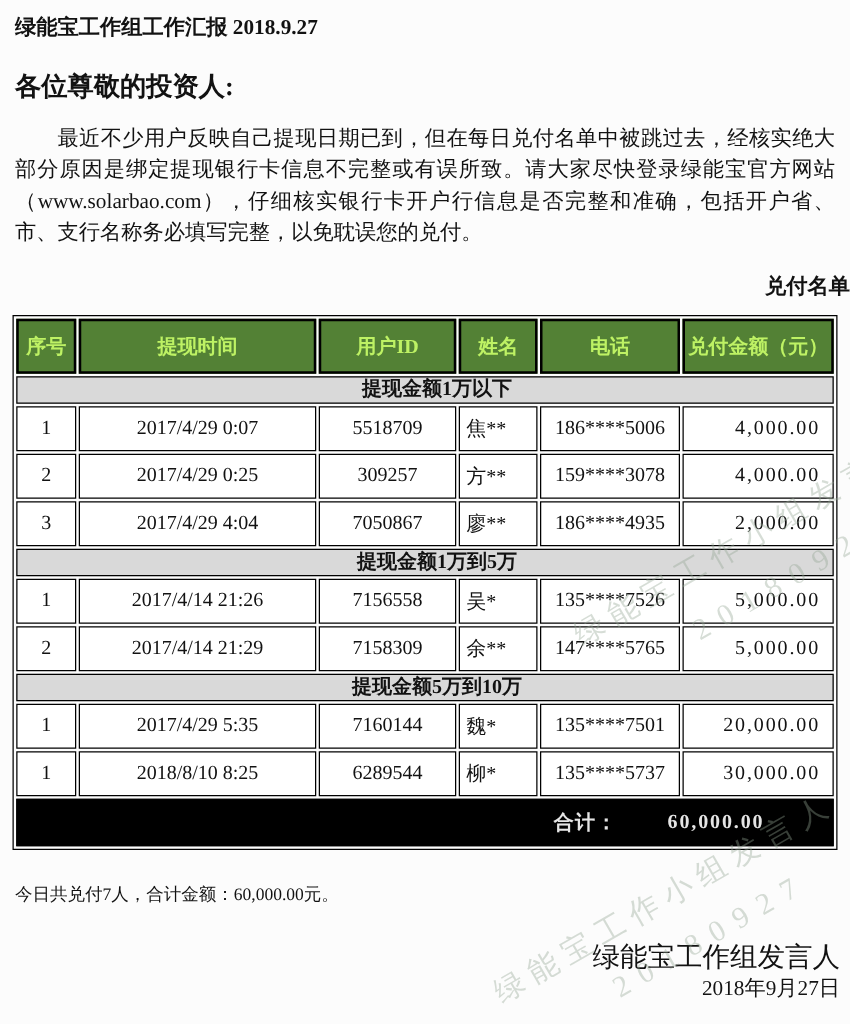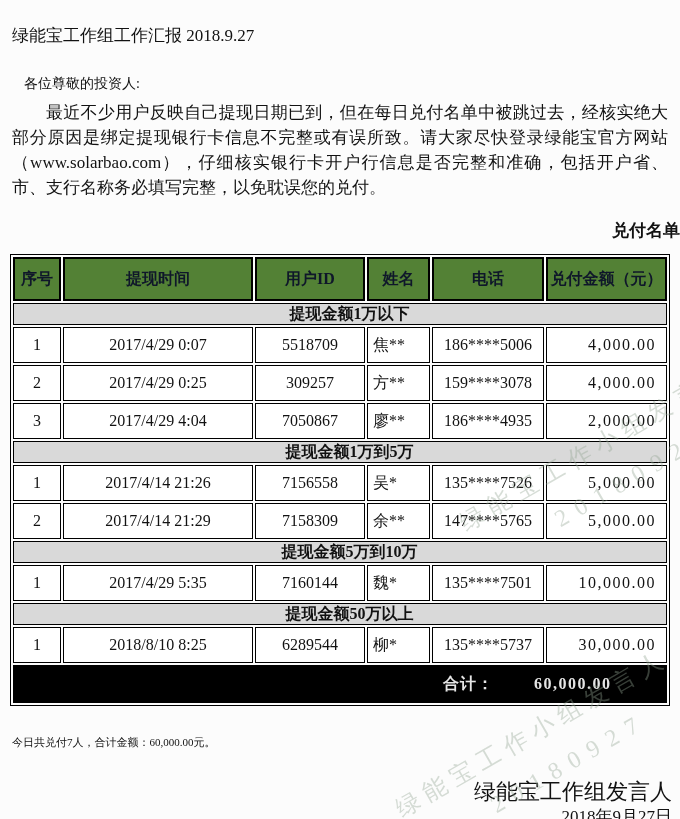--- a/index.html
+++ b/index.html
@@ -27,32 +27,34 @@
     font-size: 24px;
     letter-spacing: 7px;
     white-space: nowrap;
     line-height: 44px;
   }
   .wm .wm-line2 { padding-left: 84px; letter-spacing: 10px; }
   .wm1 { left: 452px; top: 408px; }
   .wm2 { left: 388px; top: 694px; }
   
   .report-title {
-    margin: 14px 12px;
+    margin: 0 12px;
     padding-top: 11px;
     font-size: 17px;
     line-height: 22px;
+    font-weight: bold;
   }
   .salutation {
-    margin: 24px 24px 0;
-    font-size: 14px;
+    margin: 24px 12px 0;
+    font-size: 21px;
     line-height: 25px;
+    font-weight: bold;
   }
   .intro {
-    margin: 4px 12px;
+    margin: 16px 12px;
     font-size: 17px;
     line-height: 25px;
     text-indent: 2em;
     text-align: justify;
   }
   .table-title {
     margin: 20px 0 0;
     text-align: right;
     font-size: 17px;
     font-weight: bold;
@@ -70,21 +72,21 @@
     font-size: 16px;
   }
   table.redemption th,
   table.redemption td {
     border: 1.5px solid var(--border, #000);
     overflow: hidden;
     white-space: nowrap;
   }
   table.redemption thead th {
     background: var(--header-green, #538135);
-    color: #0f172a;
+    color: #bef264;
     font-weight: bold;
     height: 38px;
     border-width: 2px;
     text-align: center;
   }
   tr.section-row td {
     background: var(--section-gray, #d9d9d9);
     font-weight: bold;
     text-align: center;
     height: 18px;
@@ -109,21 +111,21 @@
     letter-spacing: 1px;
   }
   .total-inner .total-value {
     width: 121px;
     padding-right: 10px;
     letter-spacing: 1.5px;
   }
   
   .summary {
     margin: 24px 12px 0;
-    font-size: 11px;
+    font-size: 14px;
     line-height: 25px;
   }
   .signature {
     margin: 26px 8px 0;
     text-align: right;
     font-size: 22px;
     line-height: 22px;
   }
   .sign-date {
     margin: 3px 8px 0;
@@ -221,24 +223,21 @@
         </tr>
         <tr class="section-row">
           <td colspan="6">提现金额5万到10万</td>
         </tr>
         <tr class="data-row">
           <td class="c-center">1</td>
           <td class="c-center">2017/4/29 5:35</td>
           <td class="c-center">7160144</td>
           <td class="c-left">魏*</td>
           <td class="c-center">135****7501</td>
-          <td class="c-amount">10,000.00</td>
-        </tr>
-        <tr class="section-row">
-          <td colspan="6">提现金额50万以上</td>
+          <td class="c-amount">20,000.00</td>
         </tr>
         <tr class="data-row">
           <td class="c-center">1</td>
           <td class="c-center">2018/8/10 8:25</td>
           <td class="c-center">6289544</td>
           <td class="c-left">柳*</td>
           <td class="c-center">135****5737</td>
           <td class="c-amount">30,000.00</td>
         </tr>
         <tr class="total-row">

